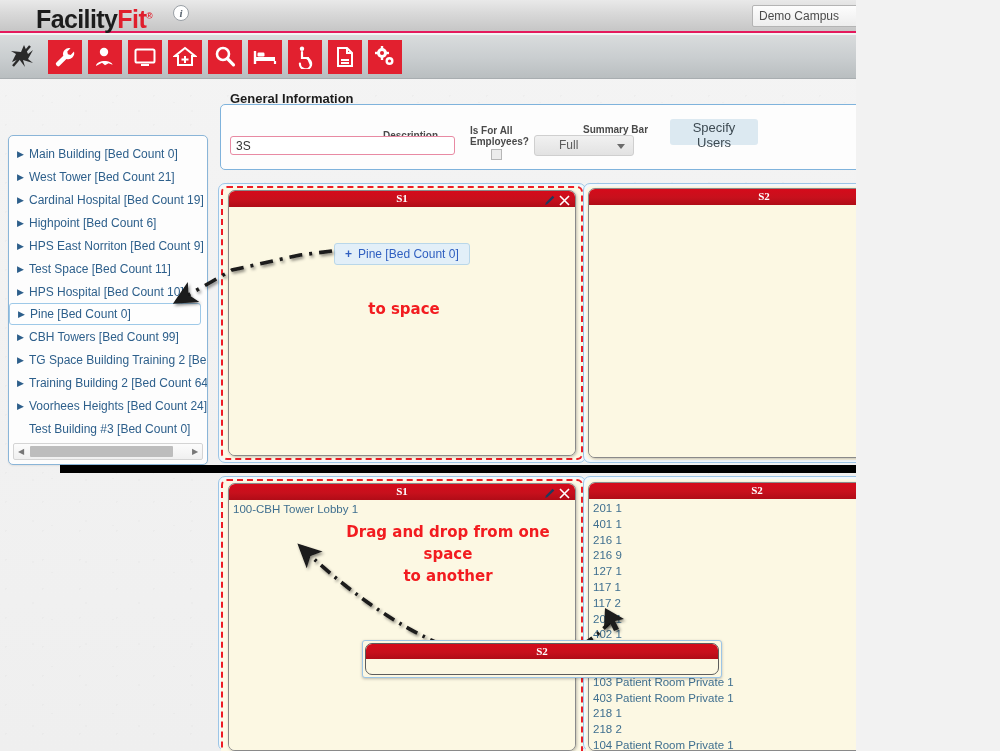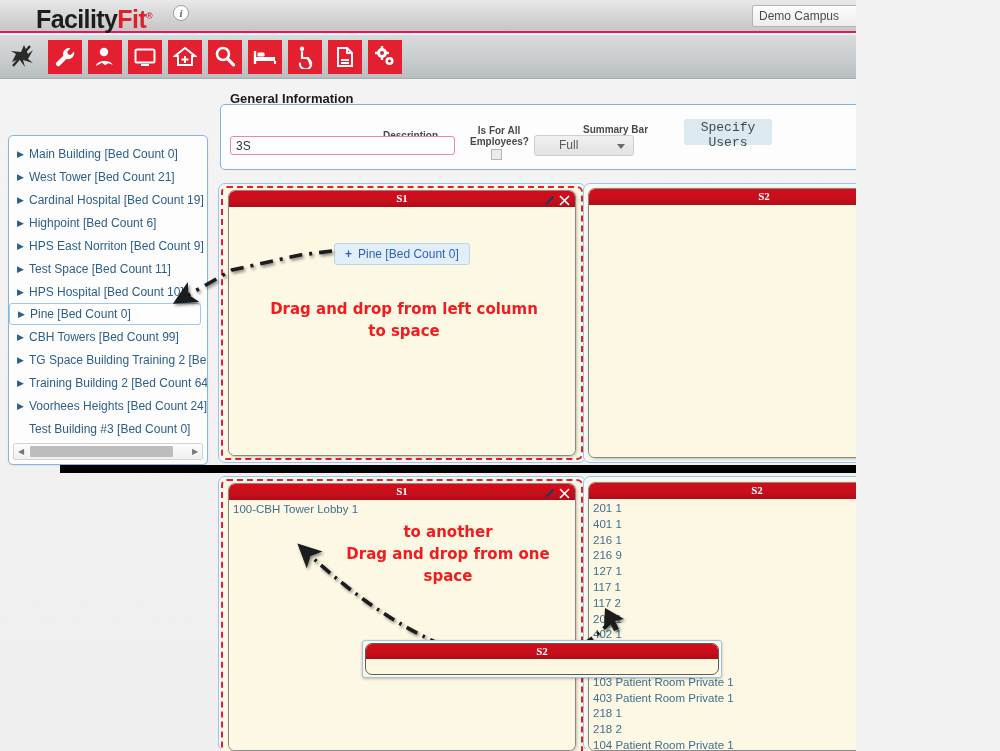--- a/index.html
+++ b/index.html
@@ -152,42 +152,41 @@
   }
   .fld-desc-input {
     position: absolute; left: 230px; top: 136px; width: 225px; height: 19px;
     border: 1px solid #e88aa3; border-radius: 3px; background: #fff;
     font-size: 12px; color: #333; padding-left: 5px;
     font-family: "Liberation Sans", sans-serif;
   }
   .fld-allemp-label {
     position: absolute; left: 470px; top: 125px; width: 58px;
     font-size: 10px; font-weight: bold; color: #4a4a4a; line-height: 11px;
-    text-align: center;
   }
   .fld-allemp-box {
     position: absolute; left: 491px; top: 149px; width: 11px; height: 11px;
     border: 1px solid #b6b6b6; background: #ececec;
   }
   .fld-sum-label {
     position: absolute; left: 583px; top: 124px;
     font-size: 10px; font-weight: bold; color: #4a4a4a;
   }
   .fld-sum-select {
     position: absolute; left: 534px; top: 135px; width: 100px; height: 21px;
     background: linear-gradient(180deg,#f1f1f1,#e2e2e2);
     border: 1px solid #cfcfcf; border-radius: 3px;
     font-size: 12px; color: #5b5b5b; line-height: 19px; padding-left: 24px;
   }
   .fld-sum-select .caret-sm { position: absolute; right: 8px; top: 8px; margin:0; }
   .btn-specify {
-    position: absolute; left: 684px; top: 119px; width: 88px; height: 26px;
+    position: absolute; left: 670px; top: 119px; width: 88px; height: 26px;
     background: #dce9f1; border: 0; border-radius: 3px;
     font-size: 13px; color: #3d4a52; cursor: pointer;
-    font-family: Liberation Mono, monospace;
+    font-family: Liberation Sans, sans-serif;
   }
   .btn-sq {
     position: absolute; top: 119px; width: 30px; height: 30px;
     background: linear-gradient(180deg,#52a5d8,#2b86c4);
     border: 1px solid #2b2b2b; border-radius: 2px;
     display: flex; align-items: center; justify-content: center; cursor: pointer;
   }
   .btn-add { left: 857px; }
   .btn-save { left: 898px; }
 
@@ -513,21 +512,20 @@
             </svg>
         </span>
       </div>
     </div>
     <div class="space-body"></div>
   </div>
   <div class="chip-pine">
     <span class="plus">+</span><span>Pine [Bed Count 0]</span>
   </div>
   <div class="hint-text" style="left:236px; top:298px; width:336px;">
-    <div>Drag and drop from left column</div>
     <div>to space</div>
   </div>
 
   <div class="dz-outer" style="left:583px; top:183px; width:365px; height:280px;">
     <div class="dropzone" style="left:2px; top:2px; right:2px; bottom:2px; border-color:transparent;"></div>
   </div>
   <div class="space-card" style="left:588px; top:188px; width:352px; height:270px;">
     <div class="space-hdr">
       <div class="ttl">S2</div>
       <div class="tools">
@@ -565,22 +563,22 @@
         </span>
       </div>
     </div>
     <div class="space-body">
       <div class="room-list" id="lower-s1-rooms">
           <div class="room-item">100-CBH Tower Lobby  1</div>
         </div>
     </div>
   </div>
   <div class="hint-text" style="left:320px; top:521px; width:256px;">
+    <div>Drag and drop from one space</div>
     <div>to another</div>
-    <div>Drag and drop from one space</div>
   </div>
 
   <div class="dz-outer" style="left:583px; top:476px; width:357px; height:275px;">
     <div class="dropzone" style="left:2px; top:2px; right:2px; bottom:-10px; border-color:transparent;"></div>
   </div>
   <div class="space-card" style="left:588px; top:482px; width:338px; height:269px;">
     <div class="space-hdr">
       <div class="ttl">S2</div>
       <div class="tools">
         <span>

